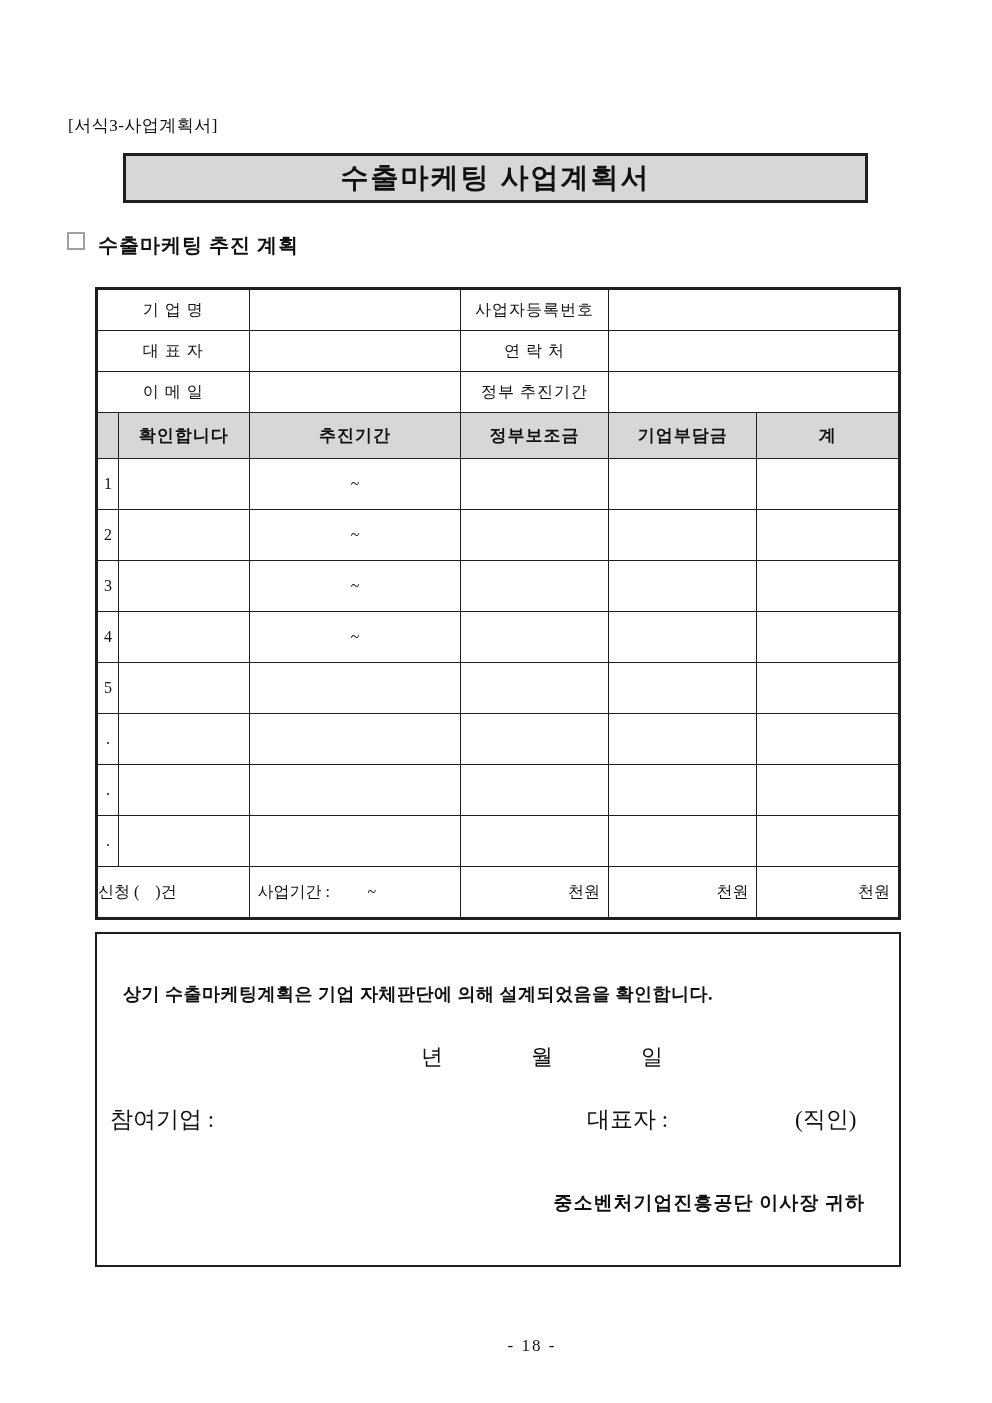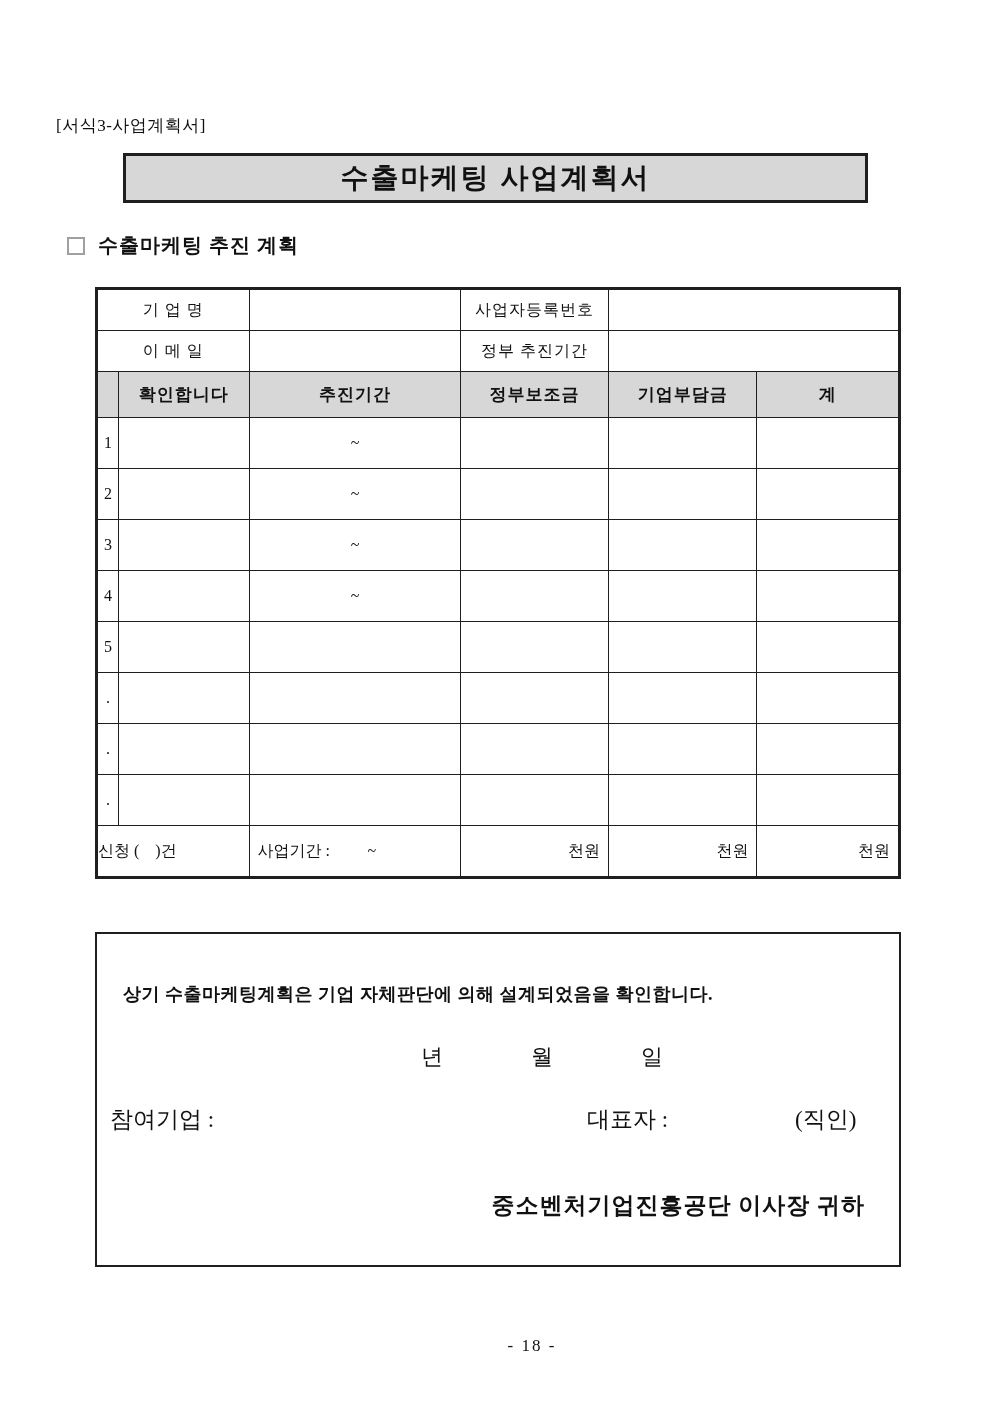--- a/index.html
+++ b/index.html
@@ -9,35 +9,35 @@
   html,body{margin:0;padding:0;background:#ffffff;}
   .page{
     position:relative;
     width:992px;height:1403px;
     background:#ffffff;
     font-family:"Liberation Serif","DejaVu Serif",serif;
     color:#111;
     overflow:hidden;
   }
   .form-label{
-    position:absolute;left:56px;top:114px;
+    position:absolute;left:68px;top:114px;
     font-size:17px;letter-spacing:0.5px;
   }
   .title-box{
     position:absolute;left:123px;top:153px;width:745px;height:50px;
     box-sizing:border-box;
     background:var(--fill);
     border:3px solid var(--border);
     display:flex;align-items:center;justify-content:center;
     font-family:"Liberation Sans","DejaVu Sans",sans-serif;
     font-weight:bold;font-size:28px;letter-spacing:2px;
   }
   .section-header{
     position:absolute;left:67px;top:232px;
-    display:flex;align-items:center;gap:13px;
+    display:flex;gap:13px;
     font-size:20px;font-weight:bold;letter-spacing:1px;
   }
   .checkbox-square{
     display:inline-block;width:14px;height:14px;
     border:2px solid #a0a0a0;background:#fff;
   }
   table.main-table{
     position:absolute;left:95px;top:287px;
     width:806px;
     border-collapse:collapse;table-layout:fixed;
@@ -82,21 +82,21 @@
   }
   .decl-sign{
     position:absolute;left:3px;top:170px;width:100%;height:32px;
     font-size:23px;
   }
   .decl-participant{position:absolute;left:10px;top:0;}
   .decl-ceo{position:absolute;left:487px;top:0;}
   .decl-seal{position:absolute;left:695px;top:0;}
   .decl-recipient{
     position:absolute;right:34px;top:256px;
-    font-size:23px;font-weight:600;letter-spacing:1px;text-align:center;
+    font-size:19px;font-weight:600;letter-spacing:1px;text-align:center;
   }
   .page-number{
     position:absolute;left:0;top:1336px;width:100%;
     text-align:center;font-size:17px;letter-spacing:2px;margin-left:36px;
   }
 </style>
 </head>
 <body>
 
 <div class="page">
@@ -120,20 +120,26 @@
       <col style="width:147px">
       <col style="width:148px">
       <col style="width:142px">
     </colgroup>
     <tbody>
 
       <tr class="info-row">
         <td colspan="2" class="i-label">기 업 명</td>
         <td class="i-value"></td>
         <td class="i-label">사업자등록번호</td>
+        <td colspan="2" class="i-value"></td>
+      </tr>
+      <tr class="info-row">
+        <td colspan="2" class="i-label">대 표 자</td>
+        <td class="i-value"></td>
+        <td class="i-label">연 락 처</td>
         <td colspan="2" class="i-value"></td>
       </tr>
       <tr class="info-row">
         <td colspan="2" class="i-label">이 메 일</td>
         <td class="i-value"></td>
         <td class="i-label">정부 추진기간</td>
         <td colspan="2" class="i-value"></td>
       </tr>
 
       <tr class="head-row">

